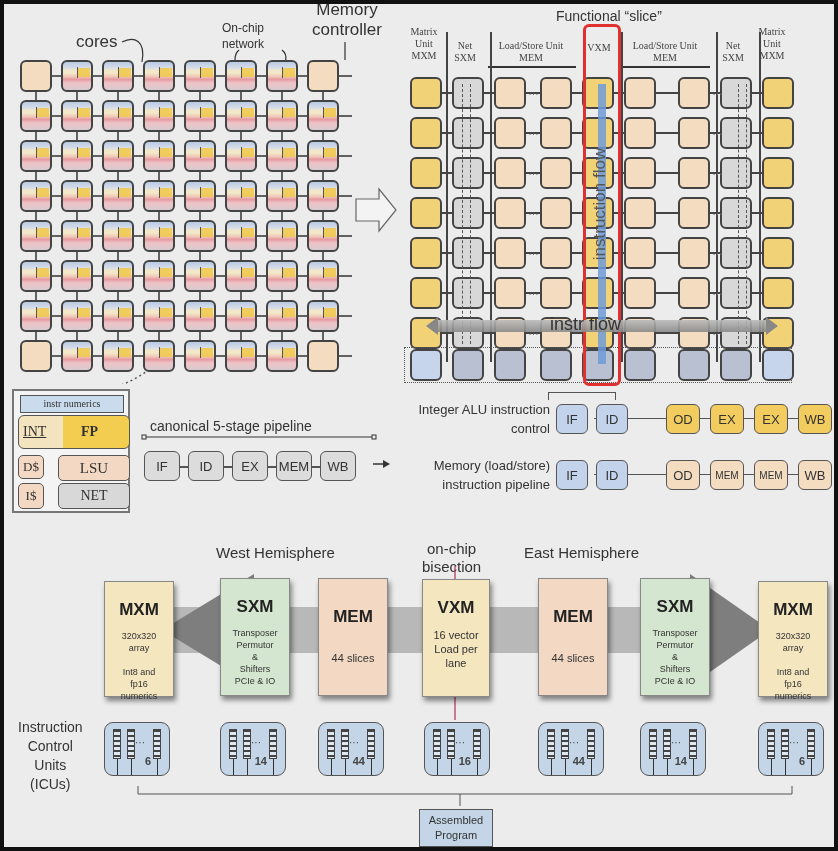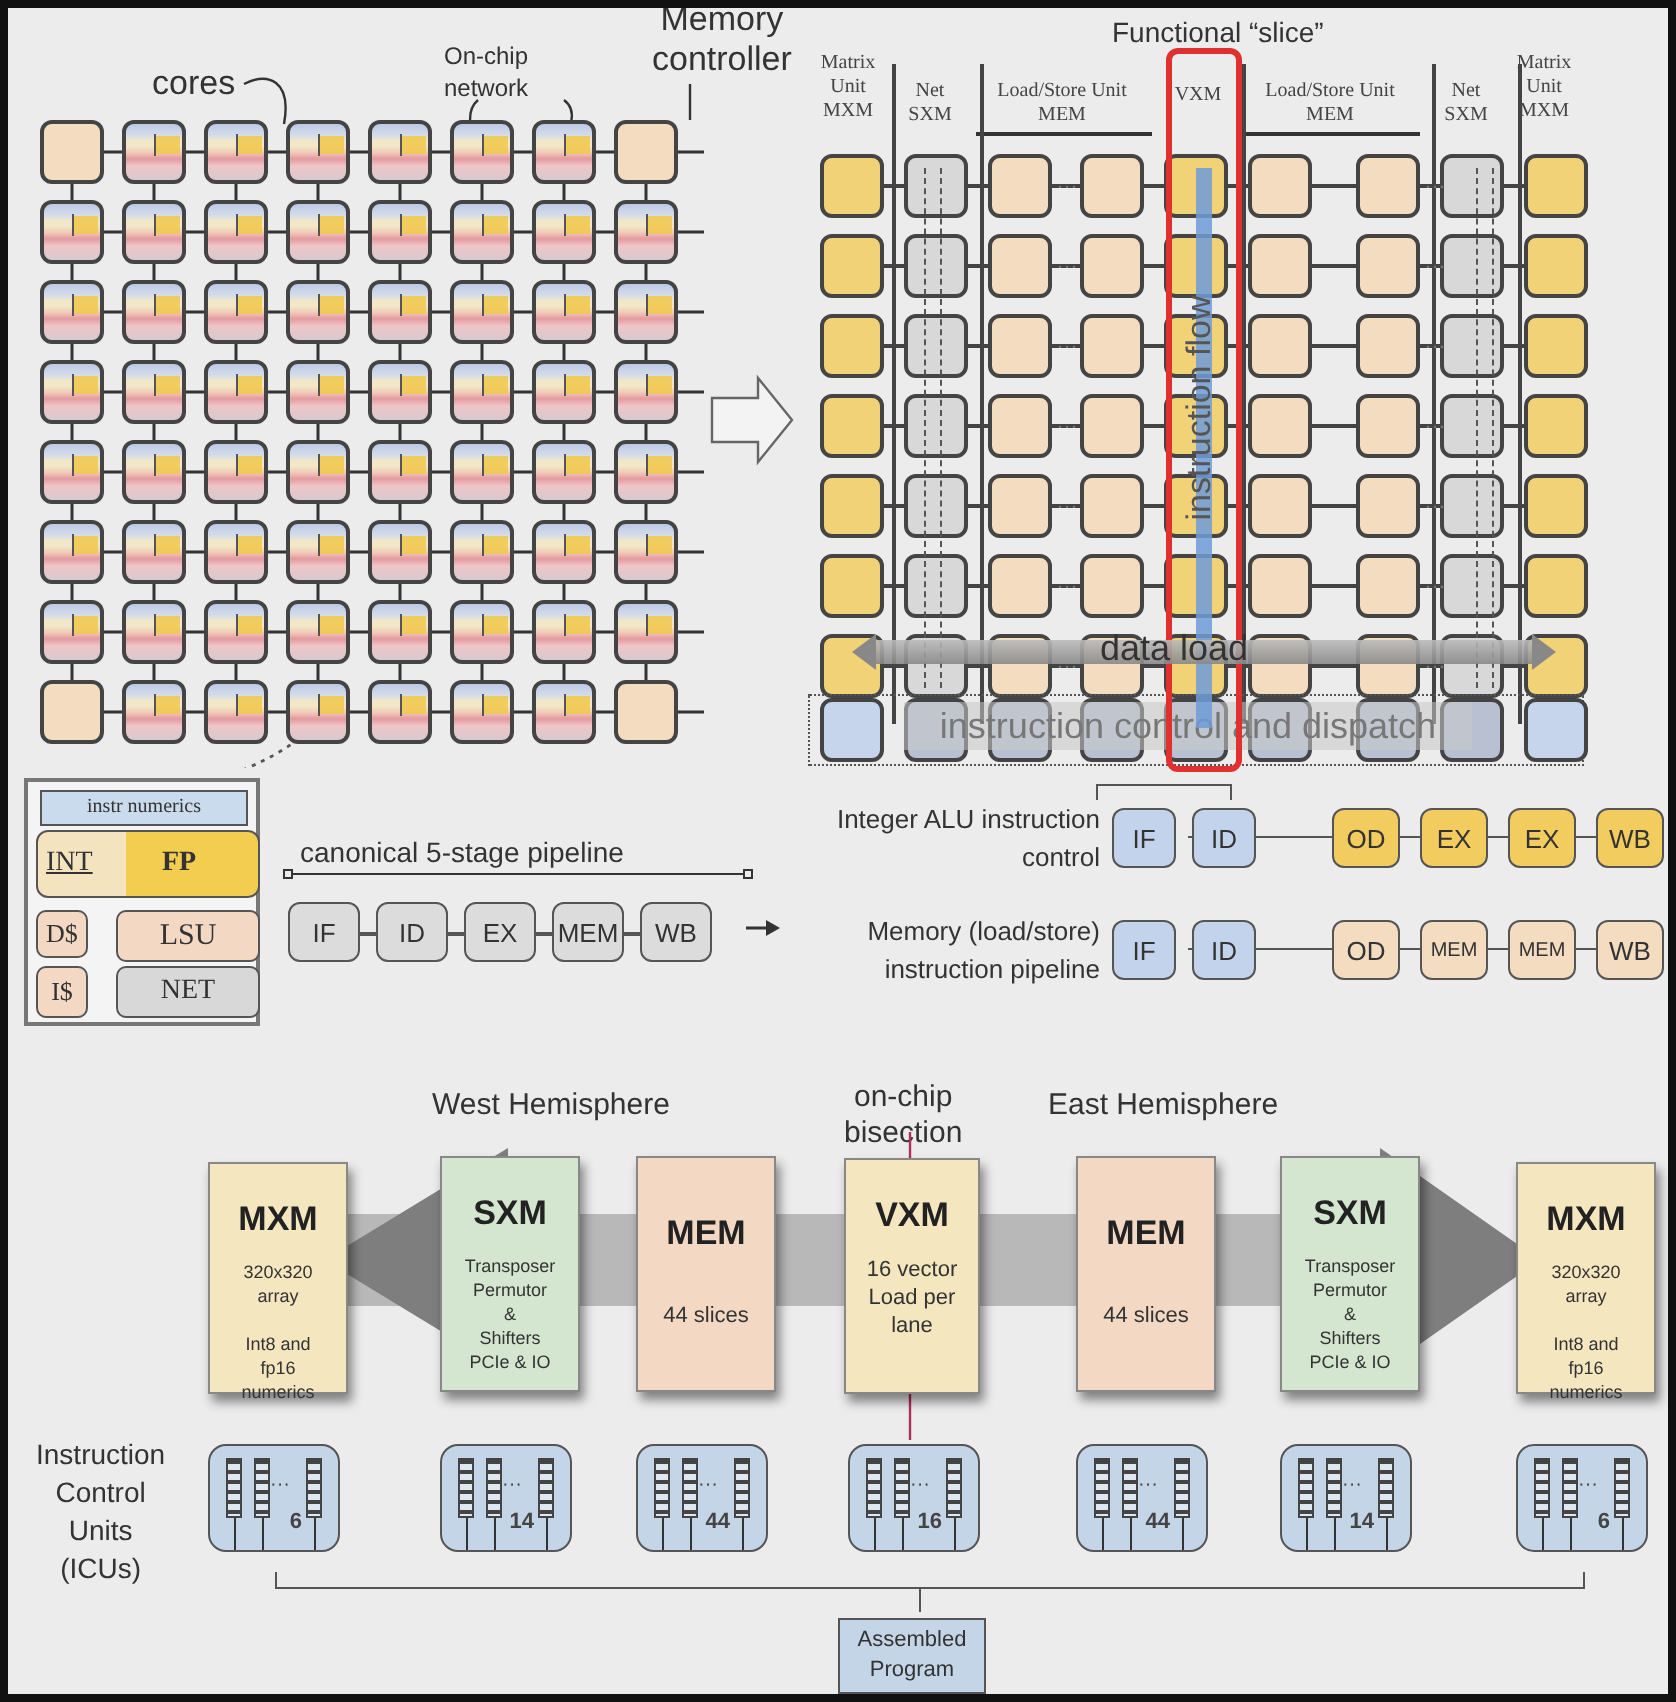--- a/index.html
+++ b/index.html
@@ -53,21 +53,21 @@
   .dots { position: absolute; top: 14px; left: 30px; font-size: 10px; color: #444; }
 </style>
 </head>
 <body>
 
 <div id="canvas">
 
   <div class="lbl" style="left:72px;top:28px;font-size:17px;">cores</div>
   <div class="lbl" style="left:218px;top:16px;font-size:12px;white-space:pre;text-align:center;line-height:16px;">On-chip
 network</div>
-  <div class="lbl" style="left:322px;top:-4px;font-size:17px;white-space:pre;text-align:center;line-height:20px;">Memory
+  <div class="lbl" style="left:308px;top:-4px;font-size:17px;white-space:pre;text-align:center;line-height:20px;">Memory
 controller</div>
   <svg class="abs" style="left:0;top:0" width="400" height="380">
     <path d="M118 38 C130 32,142 36,138 58" stroke="#333" fill="none" stroke-width="1.2"></path>
     <path d="M235 46 C228 52,232 62,234 70" stroke="#333" fill="none" stroke-width="1.2"></path>
     <path d="M278 46 C286 52,280 62,276 70" stroke="#333" fill="none" stroke-width="1.2"></path>
     <line x1="341" y1="38" x2="341" y2="56" stroke="#333" stroke-width="1.2"></line>
     <path d="M352 195 L375 195 L375 185 L392 206 L375 227 L375 217 L352 217 Z" fill="#f3f3f3" stroke="#666" stroke-width="1.2"></path>
     <path d="M160 352 C140 375,110 385,88 390" stroke="#555" stroke-dasharray="2,3" fill="none" stroke-width="1.4"></path>
   </svg>
   <div id="grid" class="abs" style="left:16px;top:56px;width:340px;height:320px;">
@@ -305,28 +305,27 @@
       <div class="abs" style="left: 4px; top: 343px; width: 388px; height: 36px; border: 1.5px dotted rgb(85, 85, 85); box-sizing: border-box;"></div>
       <div class="tile btile" style="left: 10px; top: 345px;"></div>
       <div class="tile btile" style="left: 52px; top: 345px; background: rgb(185, 192, 210);"></div>
       <div class="tile btile" style="left: 94px; top: 345px; background: rgb(185, 192, 210);"></div>
       <div class="tile btile" style="left: 140px; top: 345px; background: rgb(185, 192, 210);"></div>
       <div class="tile btile" style="left: 182px; top: 345px; background: rgb(185, 192, 210);"></div>
       <div class="tile btile" style="left: 224px; top: 345px; background: rgb(185, 192, 210);"></div>
       <div class="tile btile" style="left: 278px; top: 345px; background: rgb(185, 192, 210);"></div>
       <div class="tile btile" style="left: 320px; top: 345px; background: rgb(185, 192, 210);"></div>
       <div class="tile btile" style="left: 362px; top: 345px;"></div>
-      <div class="abs" style="left: 52px; top: 347px; width: 284px; height: 24px; background: rgba(200, 200, 200, 0.55); color: rgb(119, 119, 119); font-size: 18px; line-height: 24px; text-align: center;">instruction control and dispatch</div>
       <div class="abs" style="left: 183px; top: 20px; width: 38px; height: 362px; border: 3px solid rgb(224, 48, 48); border-radius: 6px; box-sizing: border-box;"></div>
       <div class="abs" style="left: 198px; top: 80px; width: 8px; height: 280px; background: rgb(111, 155, 216); opacity: 0.85;"></div>
       <div class="abs" style="left: 140px; top: 190px; width: 120px; height: 20px; transform: rotate(-90deg); font-size: 17px; color: rgb(85, 85, 85); text-align: center;">instruction flow</div>
       <div class="abs" style="left: 36px; top: 316px; width: 330px; height: 12px; background: linear-gradient(rgb(187, 187, 187), rgb(136, 136, 136)); opacity: 0.9;"></div>
       <div class="abs" style="left: 26px; top: 313px; width: 0px; height: 0px; border-top: 9px solid transparent; border-bottom: 9px solid transparent; border-right: 12px solid rgb(136, 136, 136);"></div>
       <div class="abs" style="left: 366px; top: 313px; width: 0px; height: 0px; border-top: 9px solid transparent; border-bottom: 9px solid transparent; border-left: 12px solid rgb(136, 136, 136);"></div>
-      <div class="abs" style="left: 150px; top: 310px; font-size: 18px; color: rgb(51, 51, 51);">data load</div>
+      <div class="abs" style="left: 150px; top: 310px; font-size: 18px; color: rgb(51, 51, 51);">instr flow</div>
     </div>
 
   <div id="pipes">
       <div class="lbl" style="left: 372px; top: 396px; width: 174px; font-size: 13px; line-height: 19px; text-align: right; white-space: pre;">Integer ALU instruction
 control</div>
       <div class="abs" style="left: 590px; top: 414px; width: 206px; height: 1.2px; background: rgb(85, 85, 85);"></div>
       <div class="pipe" style="left: 552px; top: 400px; width: 32px; background: rgb(195, 211, 236);">IF</div>
       <div class="pipe" style="left: 592px; top: 400px; width: 32px; background: rgb(195, 211, 236);">ID</div>
       <div class="pipe" style="left: 662px; top: 400px; width: 34px; background: rgb(242, 204, 94); font-size: 13px;">OD</div>
       <div class="pipe" style="left: 706px; top: 400px; width: 34px; background: rgb(242, 204, 94); font-size: 13px;">EX</div>

